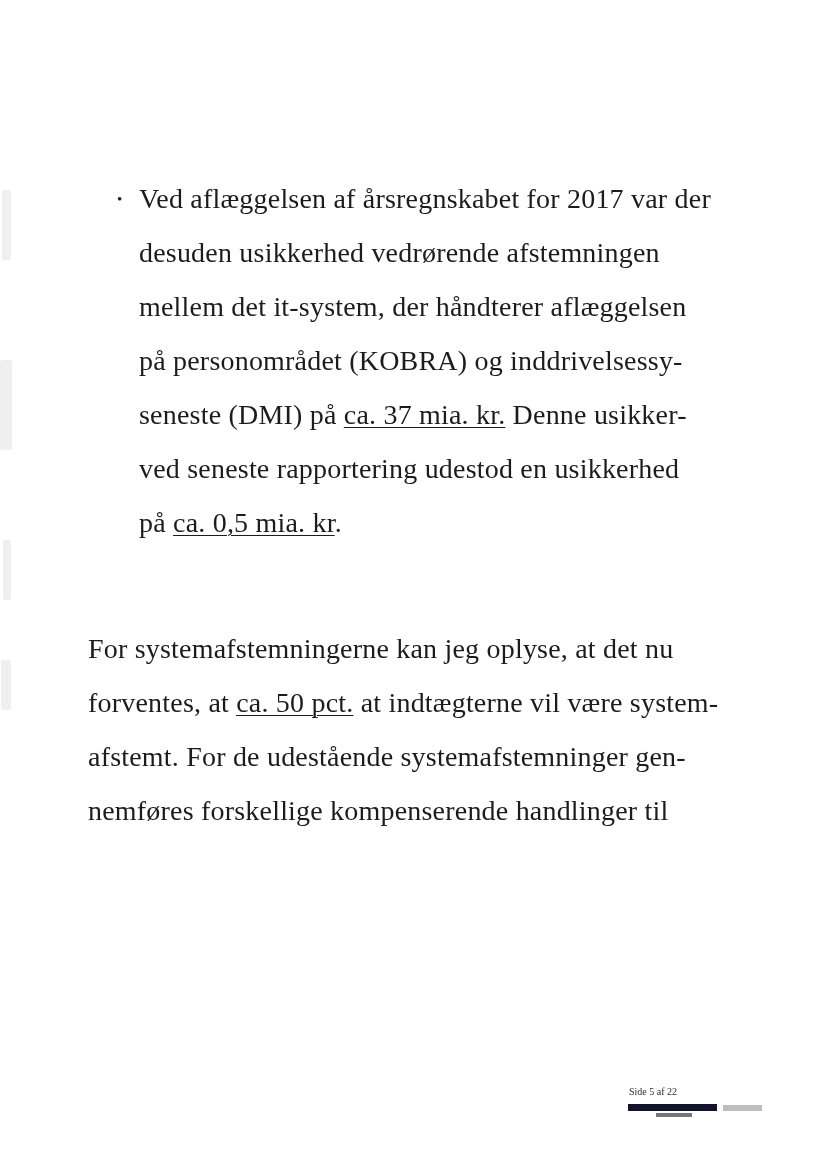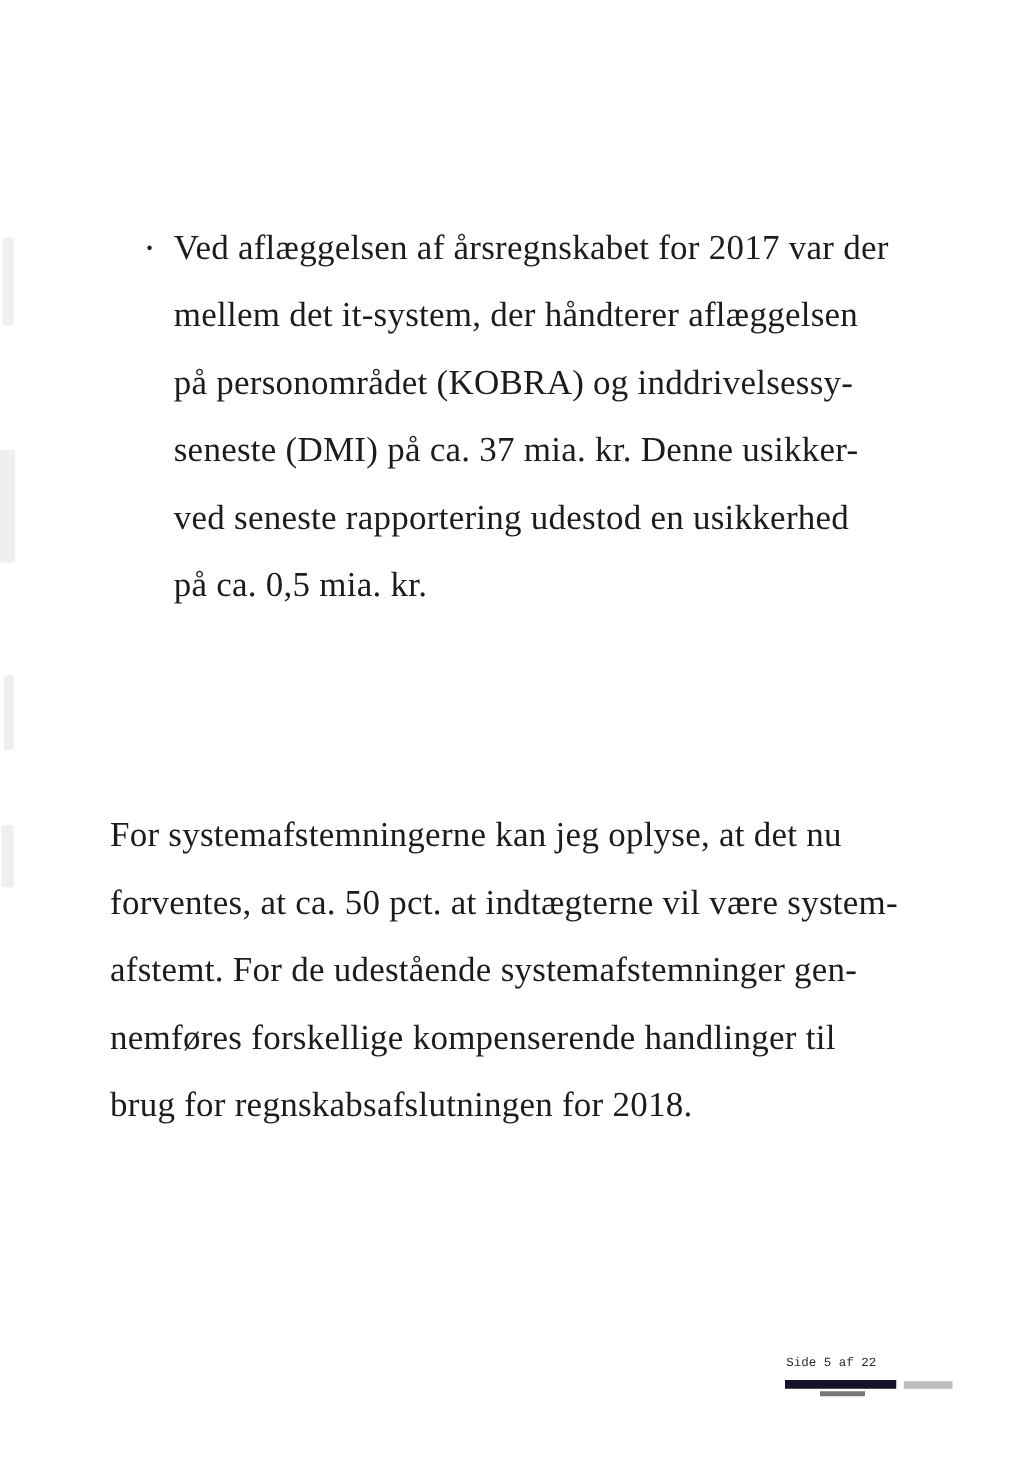--- a/index.html
+++ b/index.html
@@ -37,40 +37,41 @@
   }
   .bullet-text {
     position: absolute;
     left: 139px;
     top: 186px;
     width: 490px;
   }
   .body-paragraph {
     position: absolute;
     left: 88px;
-    top: 656px;
+    top: 636px;
     width: 540px;
   }
   .line {
     display: block;
     height: 54px;
     font-size: 28px;
     line-height: 26px;
     letter-spacing: 0.2px;
     white-space: nowrap;
   }
   .u {
+    text-decoration: underline;
     text-underline-offset: 3px;
     text-decoration-thickness: 1px;
   }
   .page-num {
     position: absolute;
     left: 629px;
     top: 1086px;
-    font-family: Liberation Mono, monospace;
+    font-family: Liberation Serif, serif;
     font-size: 10px;
     color: #2b2b2b;
   }
   .bar-dark {
     position: absolute;
     left: 628px;
     top: 1104px;
     width: 89px;
     height: 7px;
     background: #13132b;
@@ -100,33 +101,33 @@
 
   <div class="artifact art1"></div>
   <div class="artifact art2"></div>
   <div class="artifact art3"></div>
   <div class="artifact art4"></div>
 
   <span class="bullet">•</span>
 
   <div class="bullet-text">
     <span class="line"><span>Ved aflæggelsen af årsregnskabet for 2017 var der</span></span>
+    <span class="line"><span>desuden usikkerhed vedrørende afstemningen</span></span>
     <span class="line"><span>mellem det it-system, der håndterer aflæggelsen</span></span>
     <span class="line"><span>på personområdet (KOBRA) og inddrivelsessy-</span></span>
     <span class="line"><span>seneste (DMI) på </span><span class="u">ca. 37 mia. kr.</span><span> Denne usikker-</span></span>
     <span class="line"><span>ved seneste rapportering udestod en usikkerhed</span></span>
     <span class="line"><span>på </span><span class="u">ca. 0,5 mia. kr</span><span>.</span></span>
   </div>
 
   <div class="body-paragraph">
     <span class="line"><span>For systemafstemningerne kan jeg oplyse, at det nu</span></span>
     <span class="line"><span>forventes, at </span><span class="u">ca. 50 pct.</span><span> at indtægterne vil være system-</span></span>
     <span class="line"><span>afstemt. For de udestående systemafstemninger gen-</span></span>
     <span class="line"><span>nemføres forskellige kompenserende handlinger til</span></span>
-    <span class="line"><span>brug for regnskabsafslutningen for 2018.</span></span>
   </div>
 
   <div class="page-num">Side 5 af 22</div>
   <div class="bar-dark" style="background: rgb(19, 19, 43);"></div>
   <div class="bar-smudge"></div>
   <div class="bar-gray" style="background: rgb(189, 189, 189);"></div>
 
 </div>
 
 </body></html>

